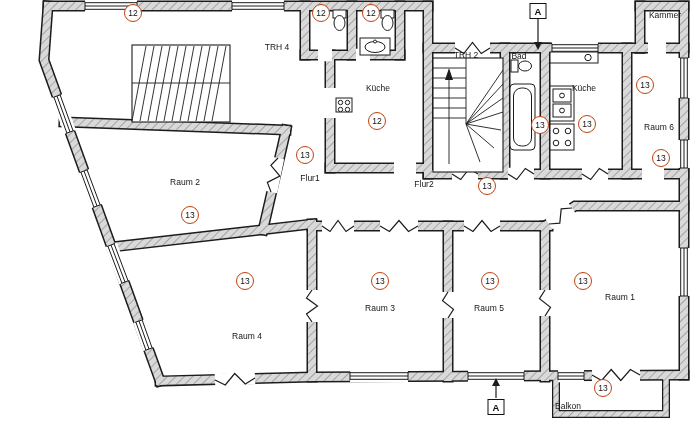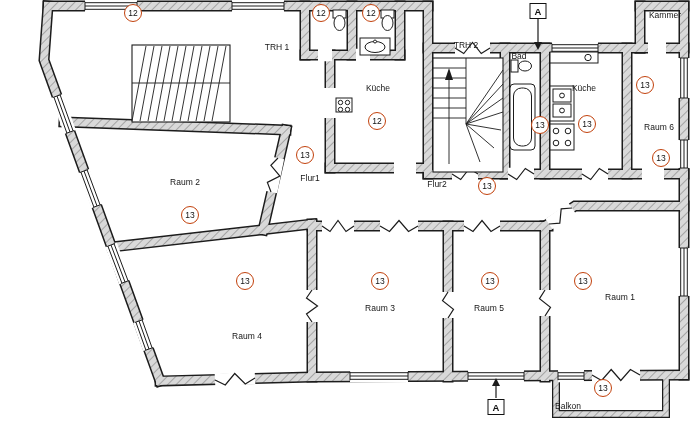--- a/index.html
+++ b/index.html
@@ -269,29 +269,29 @@
     </g>
 
     <g stroke="#1c1c1c" stroke-width="1.2" fill="none">
       <path d="M538,19 L538,44 M496,398 L496,384"></path>
       <polygon points="534,42 542,42 538,50" fill="#1c1c1c" stroke="none"></polygon>
       <polygon points="492,386 500,386 496,378" fill="#1c1c1c" stroke="none"></polygon>
     </g>
   </svg>
 
   <div id="labels-layer">
-      <div class="lbl" style="left: 277px; top: 47px;">TRH 1</div>
-      <div class="lbl" style="left: 466px; top: 45px; text-align: center;">TRH 2</div>
+      <div class="lbl" style="left: 277px; top: 47px;">TRH 4</div>
+      <div class="lbl" style="left: 466px; top: 55px; text-align: center;">TRH 2</div>
       <div class="lbl" style="left: 519px; top: 56px;">Bad</div>
       <div class="lbl" style="left: 378px; top: 88px;">Küche</div>
       <div class="lbl" style="left: 584px; top: 88px;">Küche</div>
       <div class="lbl" style="left: 665px; top: 15px;">Kammer</div>
       <div class="lbl" style="left: 185px; top: 182px;">Raum 2</div>
       <div class="lbl" style="left: 310px; top: 178px;">Flur1</div>
-      <div class="lbl" style="left: 437px; top: 184px;">Flur2</div>
+      <div class="lbl" style="left: 424px; top: 184px;">Flur2</div>
       <div class="lbl" style="left: 247px; top: 308px; margin-top: 28px;">Raum 4</div>
       <div class="lbl" style="left: 380px; top: 308px;">Raum 3</div>
       <div class="lbl" style="left: 489px; top: 308px;">Raum 5</div>
       <div class="lbl" style="left: 584px; top: 297px; margin-left: 36px;">Raum 1</div>
       <div class="lbl" style="left: 659px; top: 127px;">Raum 6</div>
       <div class="lbl" style="left: 568px; top: 406px;">Balkon</div>
       <div class="badge" style="left: 133px; top: 13px;">12</div>
       <div class="badge" style="left: 321px; top: 13px;">12</div>
       <div class="badge" style="left: 371px; top: 13px;">12</div>
       <div class="badge" style="left: 377px; top: 121px;">12</div>

